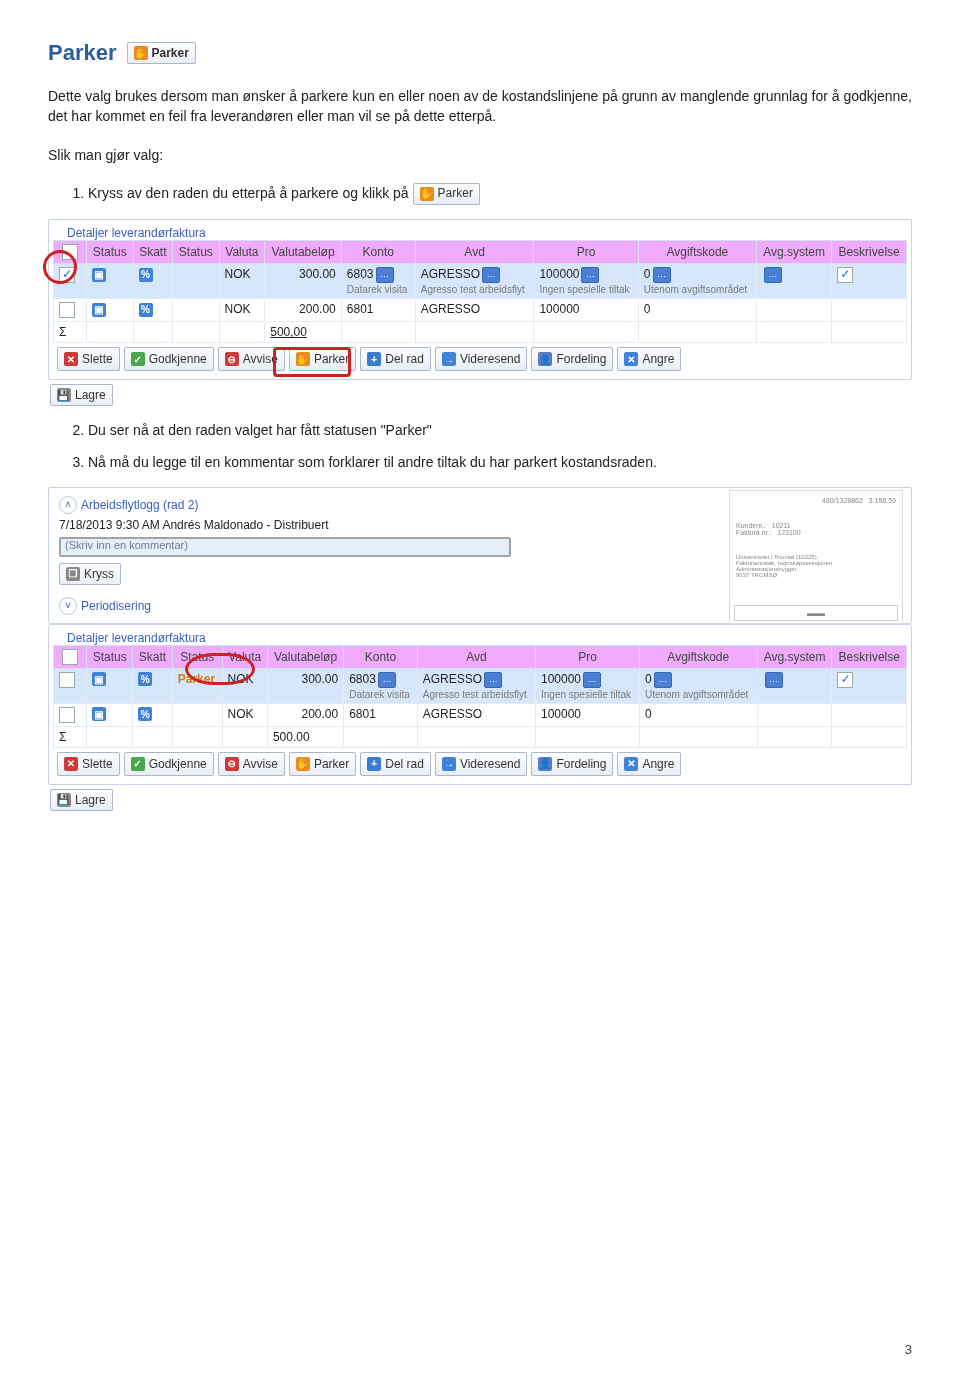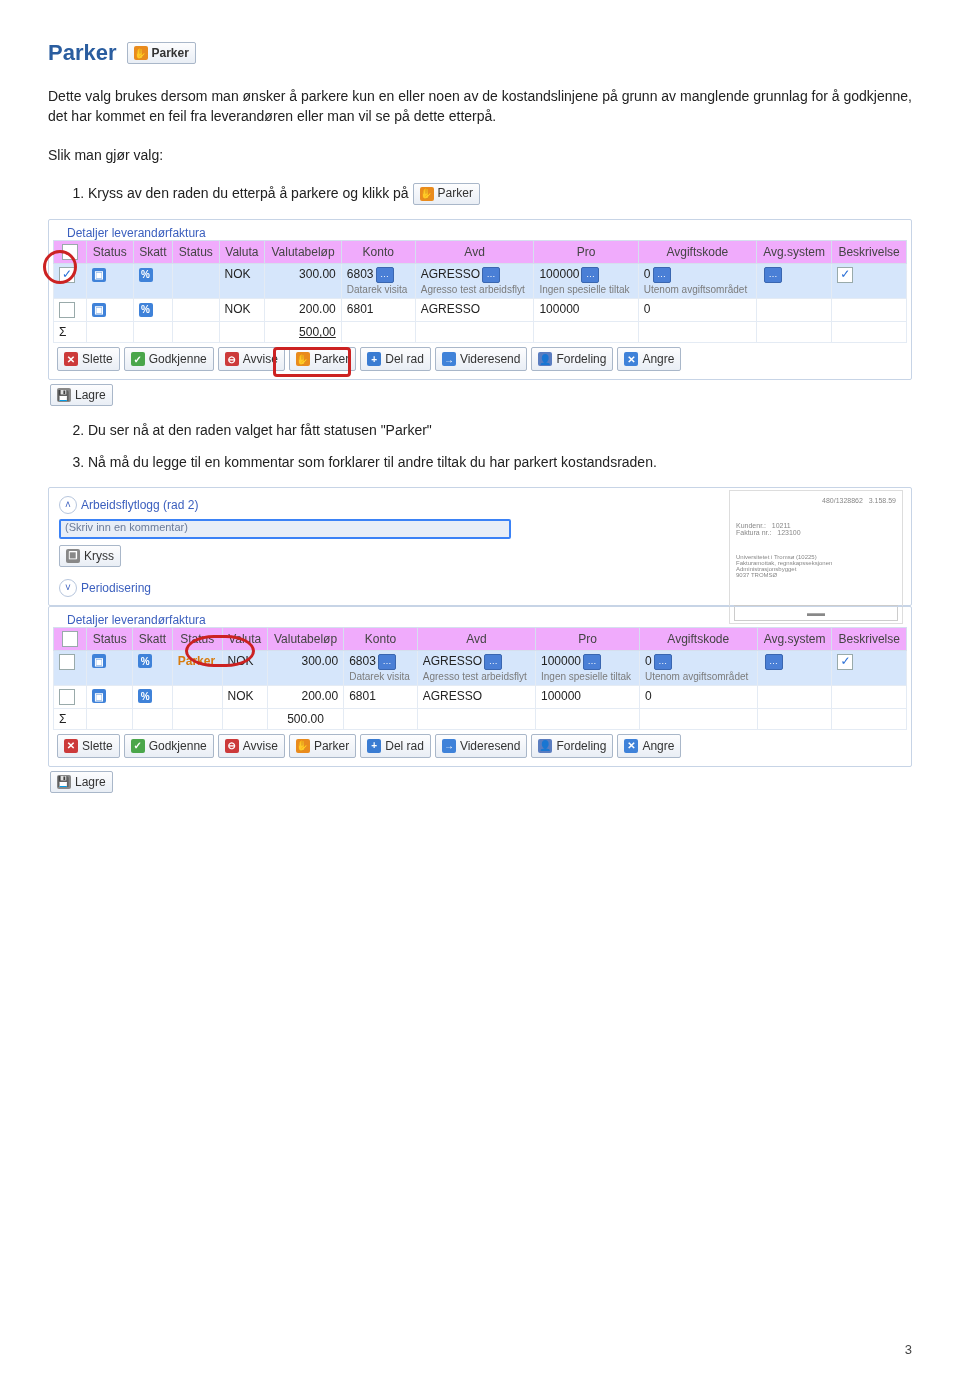--- a/index.html
+++ b/index.html
@@ -18,21 +18,21 @@
   table.grid td { border:1px solid #e4ebf4; padding:3px 5px; vertical-align:top; white-space:nowrap;}
   tr.row-sel td { background:#d6e6fb; }
   .lookup-btn { display:inline-block; width:16px; height:14px; background:#4a7fd6; border:1px solid #3a66b0; color:#fff; font-size:9px; line-height:12px; text-align:center; vertical-align:middle; margin-left:2px; border-radius:2px;}
   .subtext { color:#7b7b7b; font-size:10px; display:block; margin-top:1px;}
   .action-bar { display:flex; gap:4px; padding:4px; flex-wrap:wrap; }
   .action-bar .btn-tool { height:20px; }
   .red-circle { position:absolute; border:3px solid #c22; border-radius:50%; pointer-events:none; }
   .red-rect { position:absolute; border:3px solid #c22; border-radius:4px; pointer-events:none; }
   .page-num { position:fixed; bottom:20px; right:48px; font-size:13px; color:#444;}
   .chevron { width:16px;height:16px;border:1px solid #b7c6dd;border-radius:50%;display:inline-flex;align-items:center;justify-content:center;color:#3b5fbe;font-size:10px;margin-right:4px;}
-  .comment-input { width:440px; height:16px; border:2px solid #3b82f6; background:#e8eef7; font-size:11px; color:#6b7b99; padding:0 4px; display:inline-block; border-radius:2px;}
+  .comment-input { width:440px; height:16px; border:2px solid #a3a3a3; background:#e8eef7; font-size:11px; color:#6b7b99; padding:0 4px; display:inline-block; border-radius:2px;}
   .legend-head { display:flex; align-items:center; color:#3b5fbe; font-size:12px; padding:2px 4px;}
   .right-mini { position:absolute; right:8px; top:2px; width:160px; height:120px; border:1px solid #ddd; font-size:8px; color:#888; padding:6px;}
   .parker-status { color:#d77b0e; font-weight:bold;}
   .checkbox { width:14px;height:14px;border:1px solid #9aa;background:#fff;display:inline-block;vertical-align:middle;text-align:center;line-height:12px;font-size:12px;color:#2a6fd6;}
   .sum-row td { font-weight:normal;}
   .icon-blue{background:#3f82d9;}
   .icon-red{background:#cc3a3a;}
   .icon-green{background:#4aa64a;}
   .icon-grey{background:#888;}
   .icon-plus{background:#3a7cd2;}
@@ -111,21 +111,21 @@
         <td>0</td>
         <td></td>
             <td></td>
       </tr>
       <tr class="sum-row">
         <td>Σ</td>
         <td></td>
             <td></td>
             <td></td>
             <td></td>
-        <td style="text-align:right;text-decoration:underline;">500,00</td>
+        <td style="text-decoration:underline;">500,00</td>
         <td></td>
             <td></td>
             <td></td>
             <td></td>
             <td></td>
             <td></td>
       </tr>
     </tbody>
   </table>
   <div class="action-bar">
@@ -177,20 +177,21 @@
 <ol start="2">
   <li>Du ser nå at den raden valget har fått statusen "Parker"</li>
   <li style="text-align:justify;">Nå må du legge til en kommentar som forklarer til andre tiltak du har parkert kostandsraden.</li>
 </ol>
 
 <div class="fieldset-line" style="position:relative; padding:6px;">
   <div class="legend-head">
     <span class="chevron">˄</span>
     <span>Arbeidsflytlogg (rad 2)</span>
   </div>
+  <div style="font-size:12px; padding:2px 4px;">7/18/2013 9:30 AM Andrés Maldonado - Distribuert</div>
   <div style="padding:2px 4px;">
     <span class="comment-input">(Skriv inn en kommentar)</span>
   </div>
   <div style="padding:4px;">
     <span class="btn-tool">
         <span class="icon-sq icon-grey">❐</span>
         <span>Kryss</span>
       </span>
   </div>
   <div class="legend-head" style="margin-top:6px;">
@@ -254,21 +255,21 @@
         <td>0</td>
         <td></td>
           <td></td>
       </tr>
       <tr class="sum-row">
         <td>Σ</td>
         <td></td>
           <td></td>
           <td></td>
           <td></td>
-        <td style="text-align:center;">500.00</td>
+        <td style="text-align:left;">500.00</td>
         <td></td>
           <td></td>
           <td></td>
           <td></td>
           <td></td>
           <td></td>
       </tr>
     </tbody>
   </table>
   <div class="action-bar">

